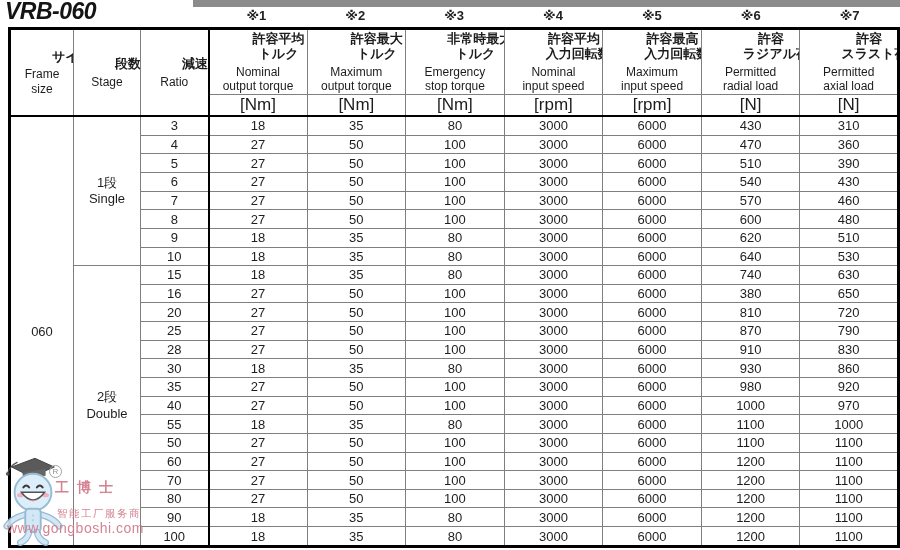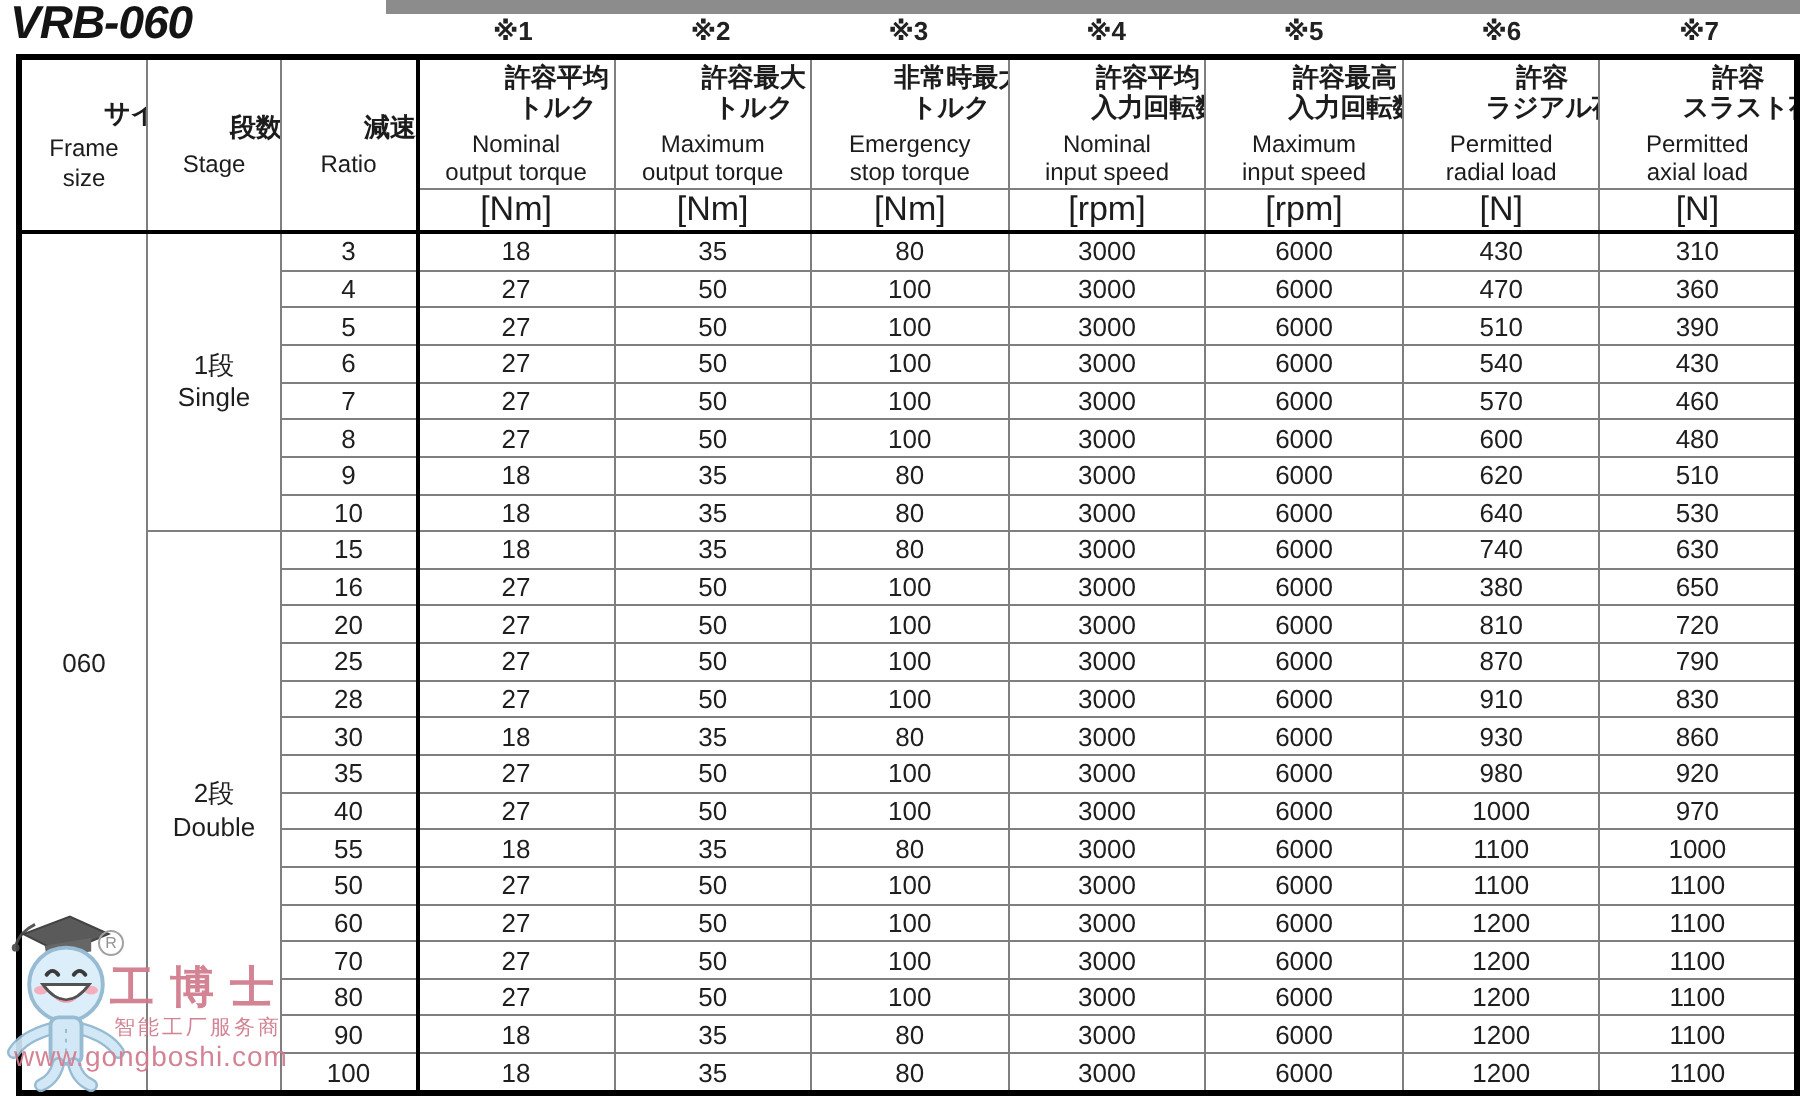--- a/index.html
+++ b/index.html
@@ -42,21 +42,21 @@
   .head-jp div{font-weight:bold;font-size:13px;line-height:1.2;padding-left:41px;}
   .head-en div{font-size:12px;line-height:1.2;}
   .head-en{margin-top:3px;}
   tbody td{font-size:13px;height:17px;color:#1e1e1e;}
   td.frame-cell{font-size:13px;}
   td.stage-cell div{font-size:13px;line-height:1.25;}
   
   .watermark{position:absolute;left:0;top:448px;width:250px;height:100px;opacity:0.92;pointer-events:none;}
   .wm-text{position:absolute;color:#d0798a;}
   .wm-brand{left:55px;top:31px;font-family:"DejaVu Serif","Liberation Serif",serif;
-    font-weight:bold;font-size:22px;letter-spacing:8px;text-align:center;}
+    font-weight:bold;font-size:14px;letter-spacing:8px;text-align:center;}
   .wm-tagline{left:57px;top:59px;font-size:10.5px;letter-spacing:1.5px;}
   .wm-url{left:7px;top:72px;font-size:14px;letter-spacing:0.5px;}
   .wm-reg{
     left:49px;top:17px;font-size:8px;width:11px;height:11px;line-height:11px;
     border:1px solid #9a9a9a;border-radius:50%;text-align:center;color:#8a8a8a;
   }
   .mascot{position:absolute;left:2px;top:3px;}
 </style>
 </head>
 <body>

